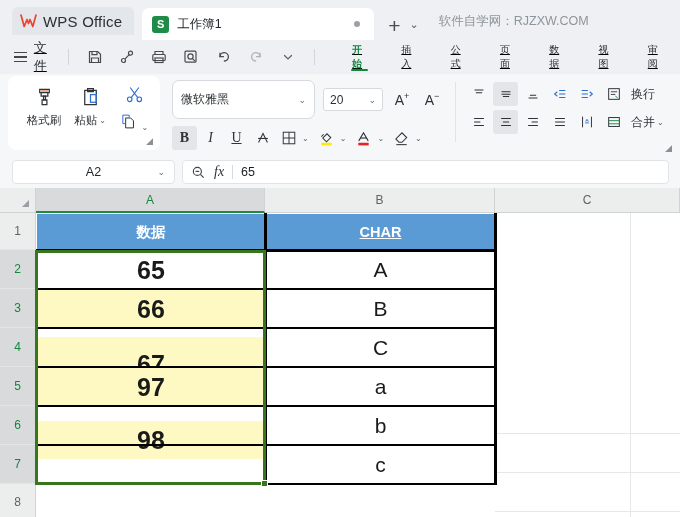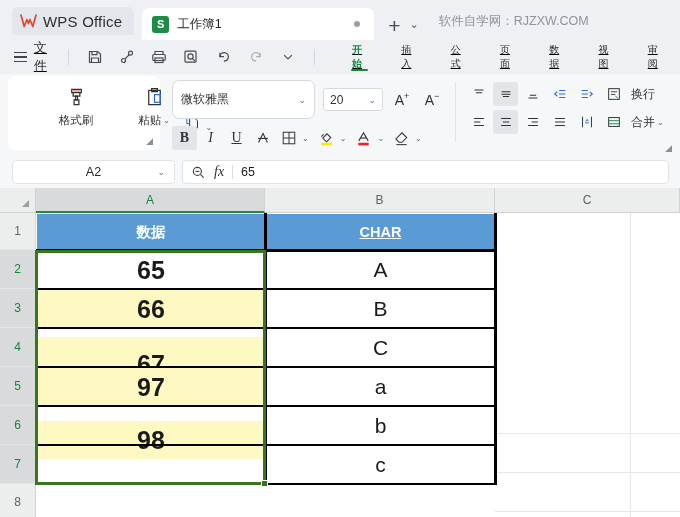--- a/index.html
+++ b/index.html
@@ -91,21 +91,21 @@
   
   .ribbon {
     position: absolute; left:0; top:74px; width:680px; height:82px;
     background: #f6f7f9;
   }
   .rb-card {
     position: absolute; left: 8px; top: 2px; width: 152px; height: 74px;
     background: #ffffff; border-radius: 8px;
   }
   .clip-grp { position:absolute; left: 14px; top: 8px; display:flex; gap: 2px; }
-  .clip-btn { width: 44px; display:flex; flex-direction:column; align-items:center; gap:3px;margin-left:32px; }
+  .clip-btn { width: 44px; display:flex; flex-direction:column; align-items:center; gap:3px; }
   .clip-btn .gl { height: 26px; display:flex; align-items:center; justify-content:center; }
   .clip-btn .lb { font-size: 11.5px; color: #2f3337; display:flex; align-items:center; gap:2px; }
   .mini-caret { font-size: 8px; color:#5c6166; }
   .cut-col { width: 40px; display:flex; flex-direction:column; align-items:center; gap:4px; }
   .corner-arrow {
     position:absolute; right: 7px; bottom: 4px; font-size: 9px; color:#8b9096;
     transform: scaleX(-1);
   }
 
   .font-area { position:absolute; left: 172px; top: 6px; }

